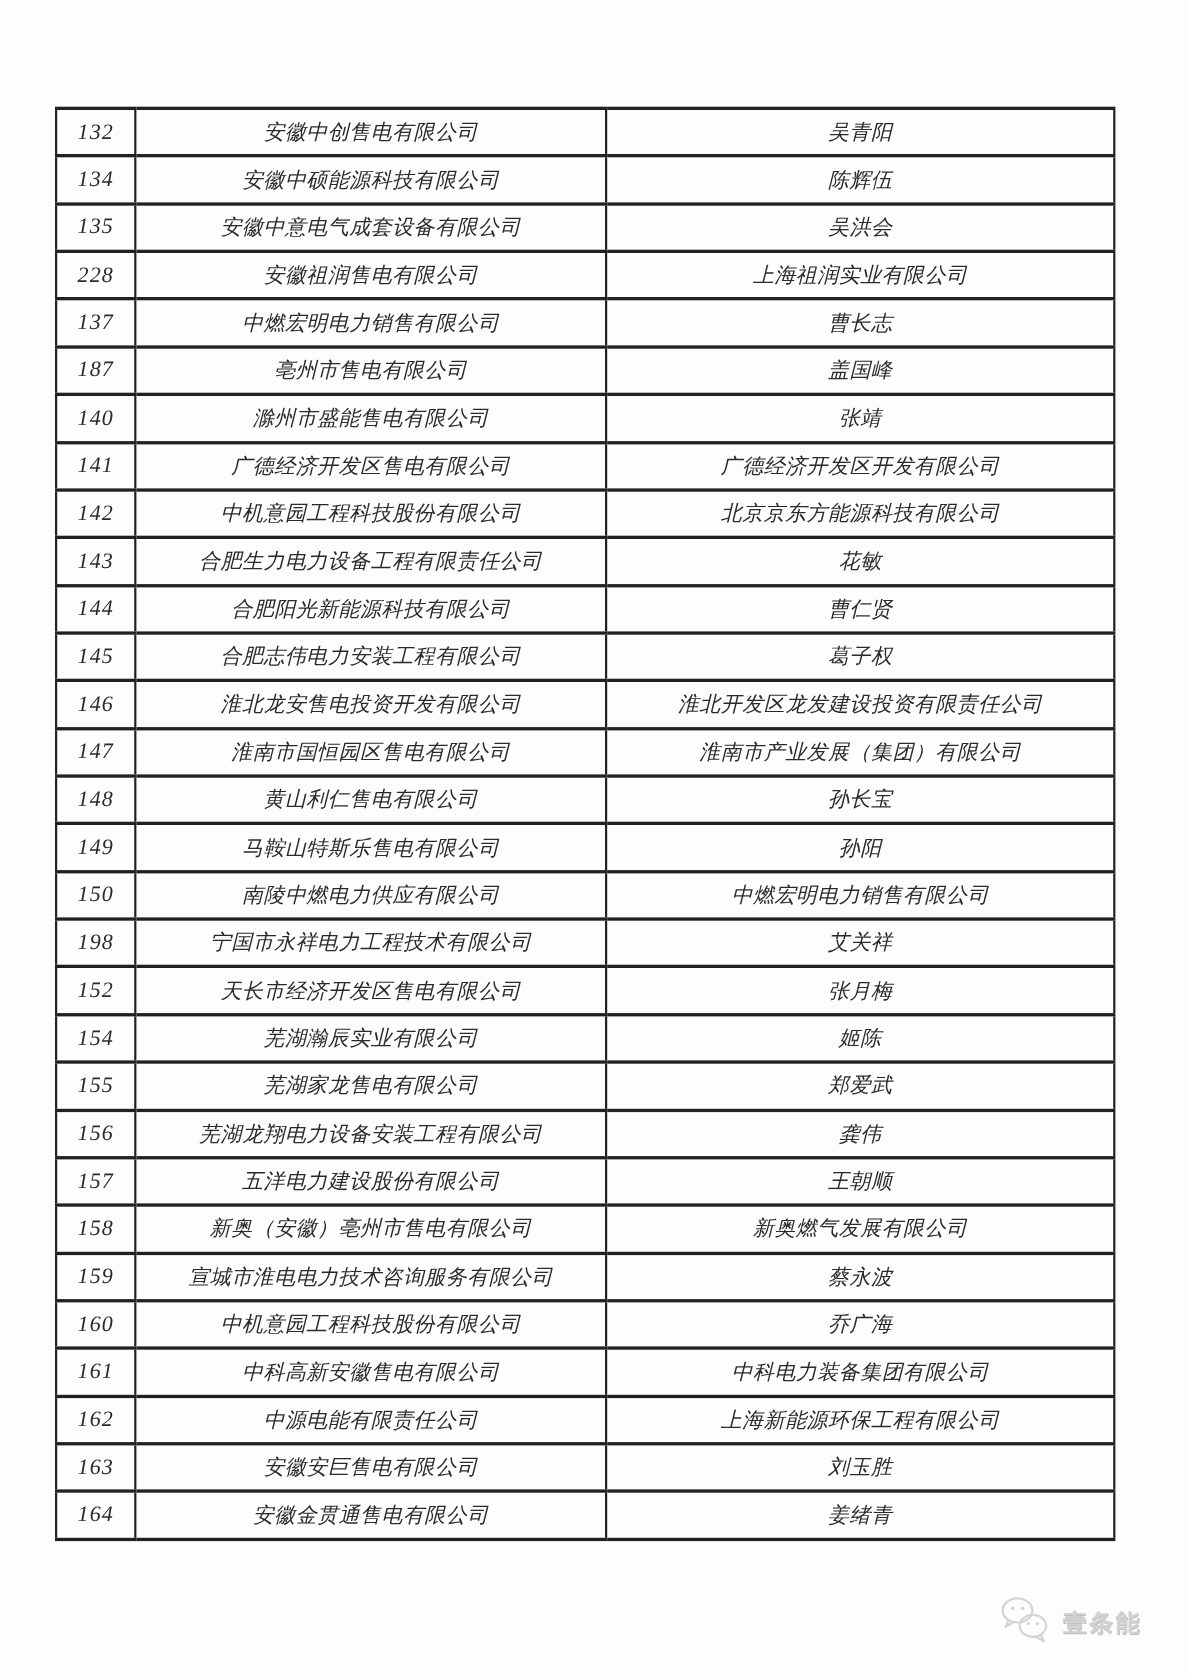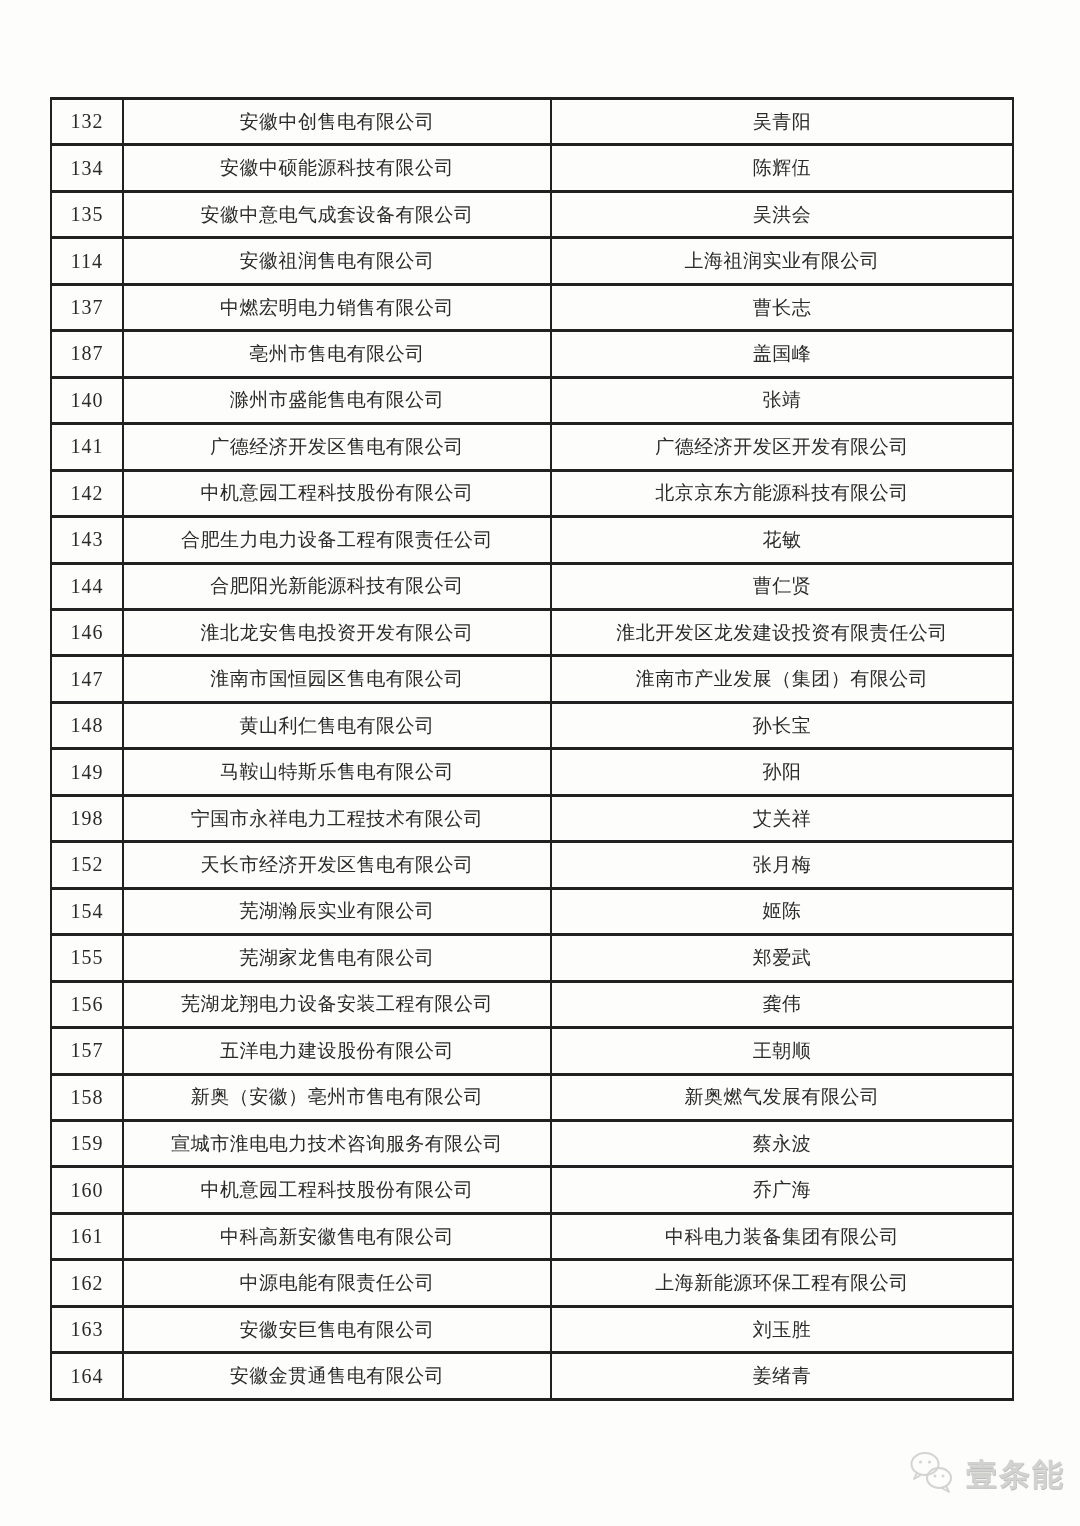--- a/index.html
+++ b/index.html
@@ -16,20 +16,21 @@
     overflow: hidden;
   }
   .doc-table {
     position: absolute;
     left: 50px;
     top: 97px;
     width: 962px;
     height: 1304px;
     border-collapse: collapse;
     table-layout: fixed;
+    font-style: italic;
   }
   .doc-table col.col-no      { width: 72px; }
   .doc-table col.col-company { width: 428px; }
   .doc-table col.col-rep     { width: 462px; }
   .doc-table td {
     border-left: 2px solid #212121;
     border-right: 2px solid #212121;
     border-top: 3px solid #212121;
     border-bottom: 3px solid #212121;
     text-align: center;
@@ -52,21 +53,21 @@
     display: flex;
     align-items: center;
     gap: 6px;
   }
   .watermark .wm-icon {
     width: 52px;
     height: 46px;
     flex: 0 0 auto;
   }
   .watermark .wm-label {
-    font-size: 31px;
+    font-size: 22px;
     font-weight: bold;
     color: #d2d2d0;
     letter-spacing: 2px;
     text-shadow: 0.5px 0.5px 0 #bdbdbb;
     font-family: "Liberation Sans", sans-serif;
   }
 </style>
 </head>
 <body>
 
@@ -92,21 +93,21 @@
       <td class="cell-rep">陈辉伍</td>
     </tr>
 
     <tr>
       <td class="cell-no">135</td>
       <td class="cell-company">安徽中意电气成套设备有限公司</td>
       <td class="cell-rep">吴洪会</td>
     </tr>
 
     <tr>
-      <td class="cell-no">114</td>
+      <td class="cell-no">228</td>
       <td class="cell-company">安徽祖润售电有限公司</td>
       <td class="cell-rep">上海祖润实业有限公司</td>
     </tr>
 
     <tr>
       <td class="cell-no">137</td>
       <td class="cell-company">中燃宏明电力销售有限公司</td>
       <td class="cell-rep">曹长志</td>
     </tr>
 
@@ -140,20 +141,25 @@
       <td class="cell-company">合肥生力电力设备工程有限责任公司</td>
       <td class="cell-rep">花敏</td>
     </tr>
 
     <tr>
       <td class="cell-no">144</td>
       <td class="cell-company">合肥阳光新能源科技有限公司</td>
       <td class="cell-rep">曹仁贤</td>
     </tr>
 
+    <tr>
+      <td class="cell-no">145</td>
+      <td class="cell-company">合肥志伟电力安装工程有限公司</td>
+      <td class="cell-rep">葛子权</td>
+    </tr>
 
     <tr>
       <td class="cell-no">146</td>
       <td class="cell-company">淮北龙安售电投资开发有限公司</td>
       <td class="cell-rep">淮北开发区龙发建设投资有限责任公司</td>
     </tr>
 
     <tr>
       <td class="cell-no">147</td>
       <td class="cell-company">淮南市国恒园区售电有限公司</td>
@@ -165,20 +171,25 @@
       <td class="cell-company">黄山利仁售电有限公司</td>
       <td class="cell-rep">孙长宝</td>
     </tr>
 
     <tr>
       <td class="cell-no">149</td>
       <td class="cell-company">马鞍山特斯乐售电有限公司</td>
       <td class="cell-rep">孙阳</td>
     </tr>
 
+    <tr>
+      <td class="cell-no">150</td>
+      <td class="cell-company">南陵中燃电力供应有限公司</td>
+      <td class="cell-rep">中燃宏明电力销售有限公司</td>
+    </tr>
 
     <tr>
       <td class="cell-no">198</td>
       <td class="cell-company">宁国市永祥电力工程技术有限公司</td>
       <td class="cell-rep">艾关祥</td>
     </tr>
 
     <tr>
       <td class="cell-no">152</td>
       <td class="cell-company">天长市经济开发区售电有限公司</td>

